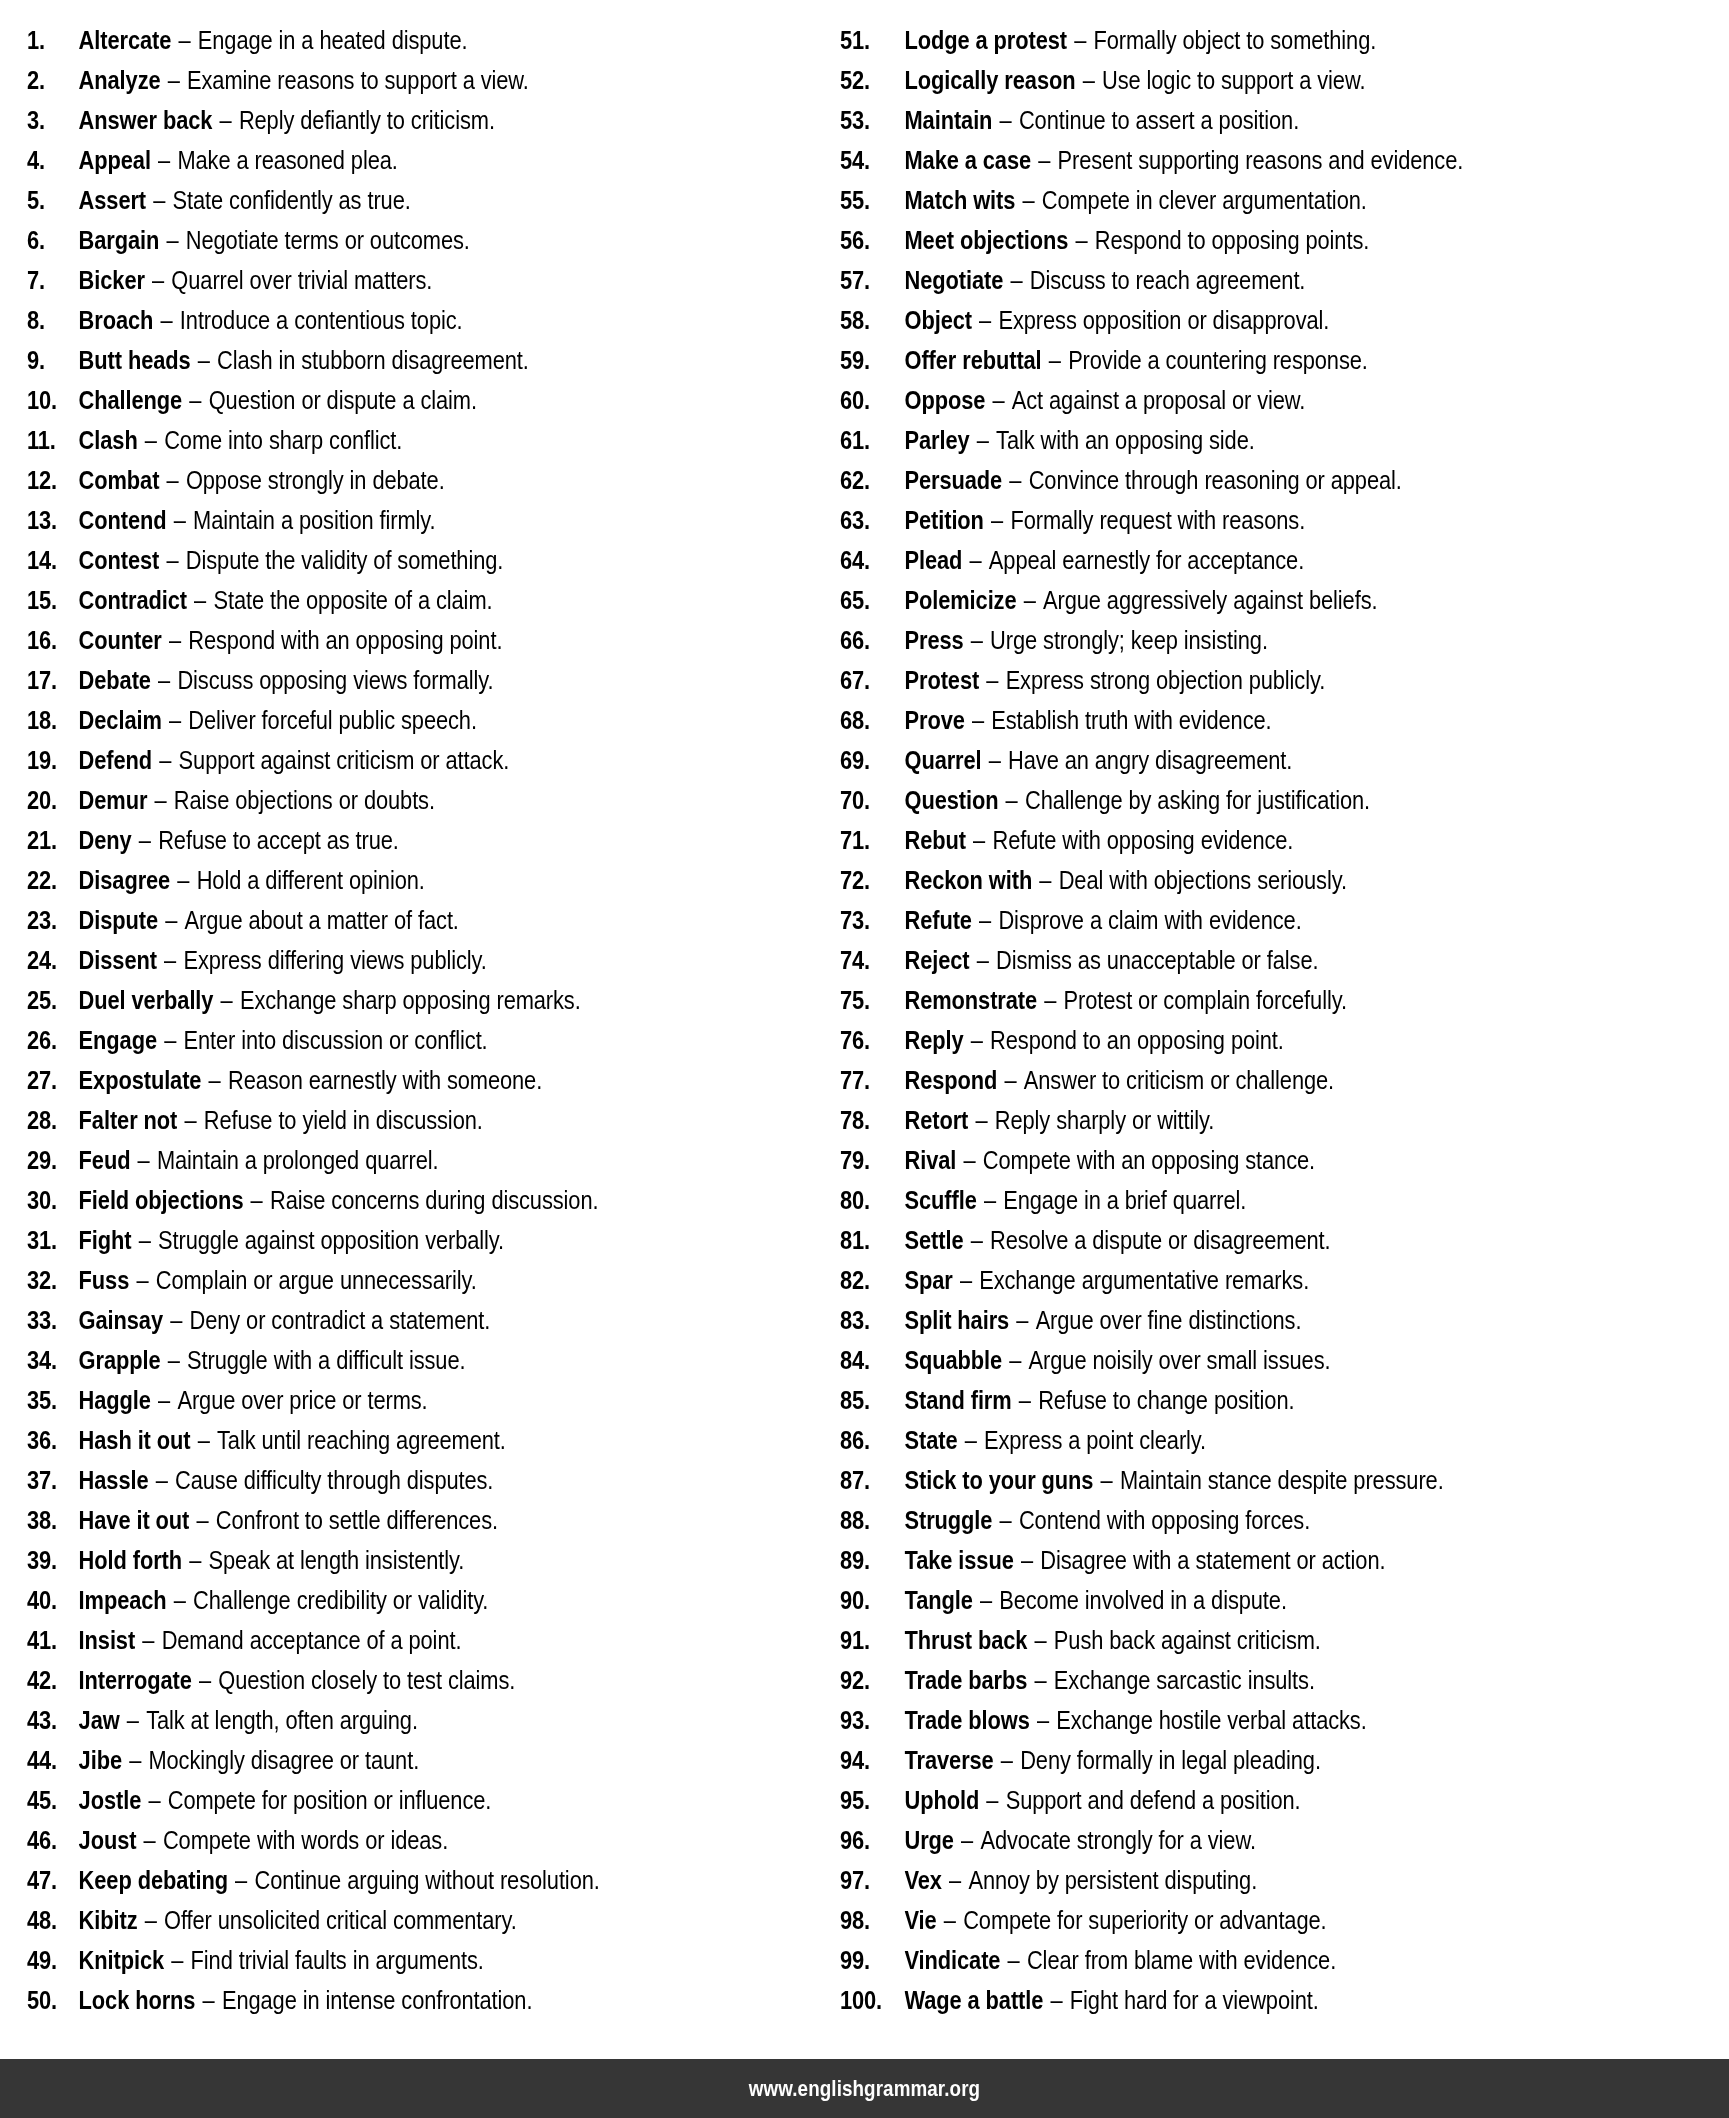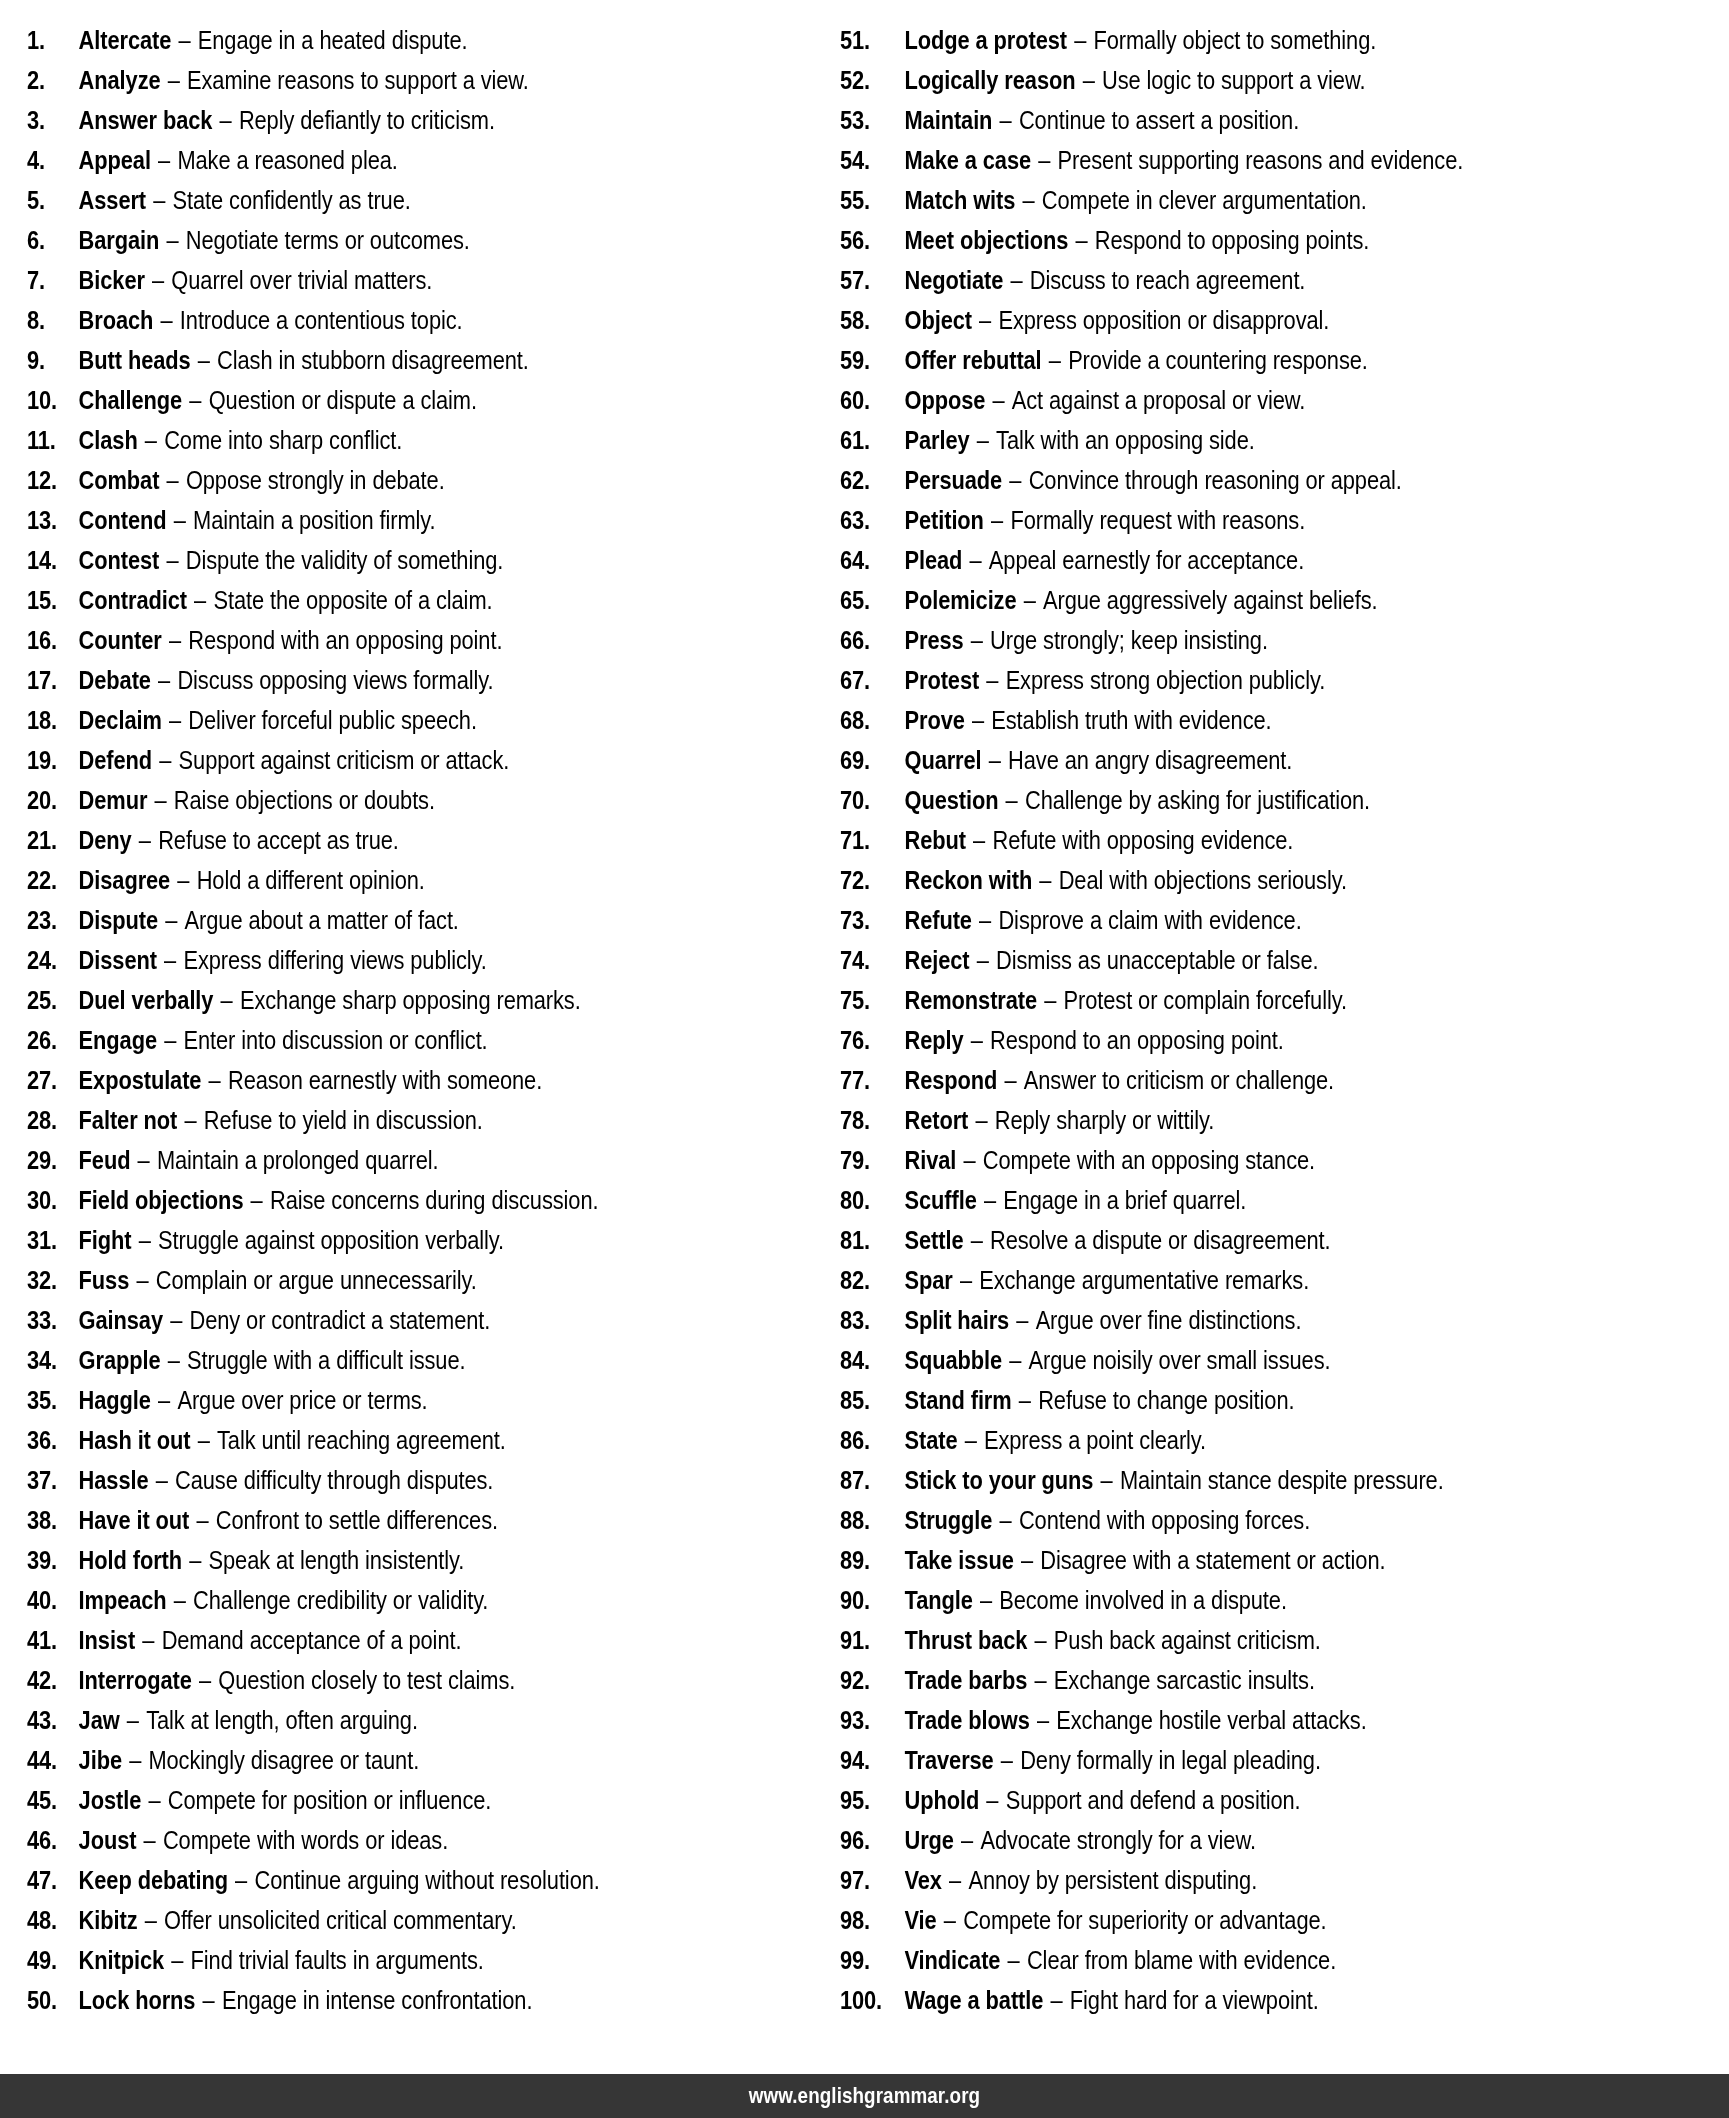--- a/index.html
+++ b/index.html
@@ -85,21 +85,21 @@
   .entry-def {
     font-weight: normal;
     letter-spacing: -0.1px;
   }
 
   #footer-bar {
     position: absolute;
     left: 0;
     bottom: 0;
     width: 1729px;
-    height: 45px;
+    height: 60px;
     background: #363636;
     display: flex;
     align-items: center;
     justify-content: center;
   }
 
   #footer-url {
     color: #ffffff;
     font-size: 21.4px;
     font-weight: bold;

